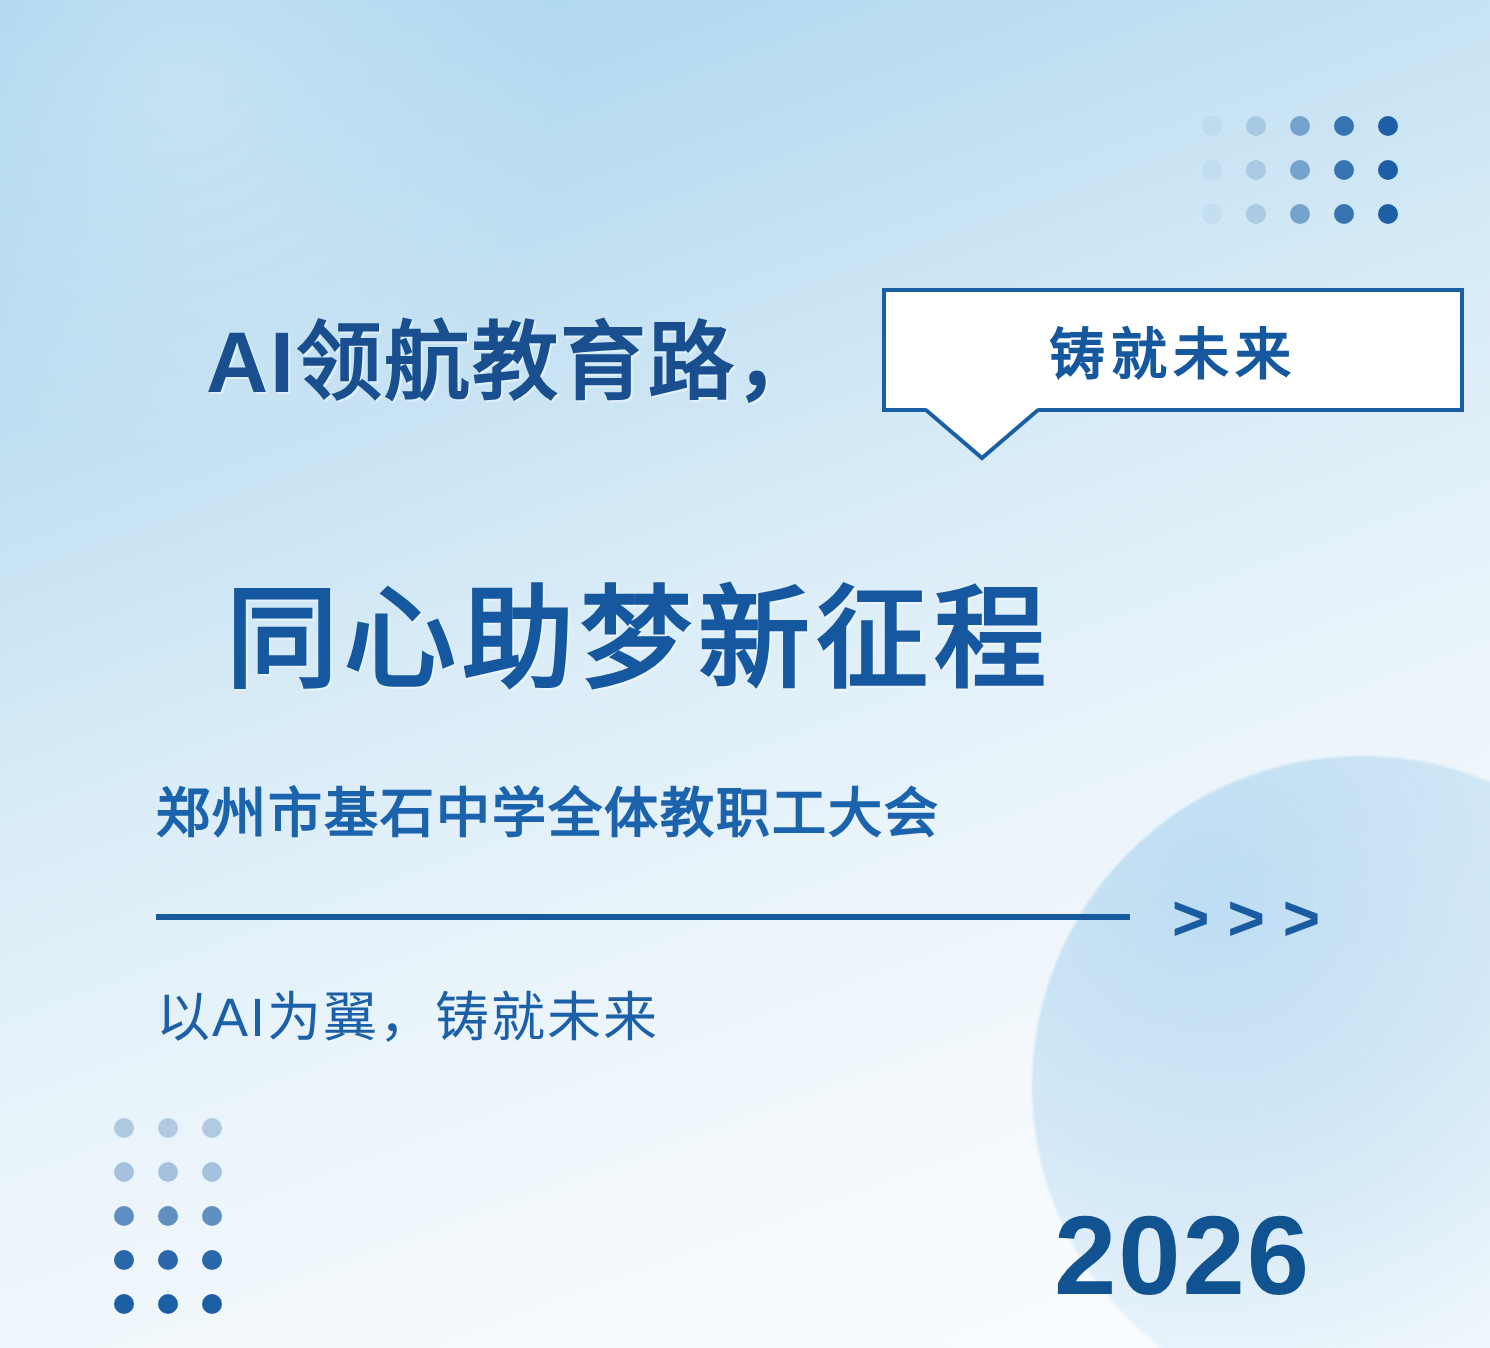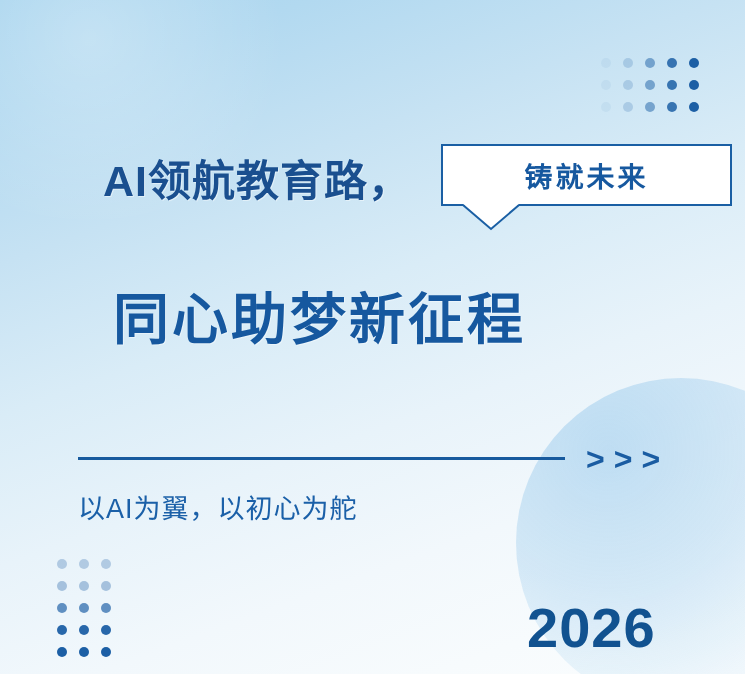--- a/index.html
+++ b/index.html
@@ -254,25 +254,26 @@
   <div class="badge">
     <span class="badge-label">铸就未来</span>
   </div>
   <svg class="badge-tail" viewBox="0 0 250 28">
     <polygon points="22,0 78,0 50,26" fill="#ffffff"></polygon>
     <path d="M22,1 L50,25 L78,1" fill="none" stroke="#1a5fa4" stroke-width="2" stroke-linejoin="miter"></path>
   </svg>
 
   <div class="headline">同心助梦新征程</div>
 
+  <div class="subtitle">郑州市基石中学全体教职工大会</div>
 
   <div class="divider" style="background: rgb(23, 90, 158);"></div>
   <div class="chevrons">
       <span style="font-size: 32px; font-weight: 700; color: rgb(26, 92, 162); line-height: 1;">&gt;</span>
       <span style="font-size: 32px; font-weight: 700; color: rgb(26, 92, 162); line-height: 1;">&gt;</span>
       <span style="font-size: 32px; font-weight: 700; color: rgb(26, 92, 162); line-height: 1;">&gt;</span>
     </div>
 
-  <div class="tagline">以AI为翼，以初心为舵</div>
+  <div class="tagline">以AI为翼，铸就未来</div>
 
   <div class="year">2026</div>
 
 </div>
 
 </body></html>

